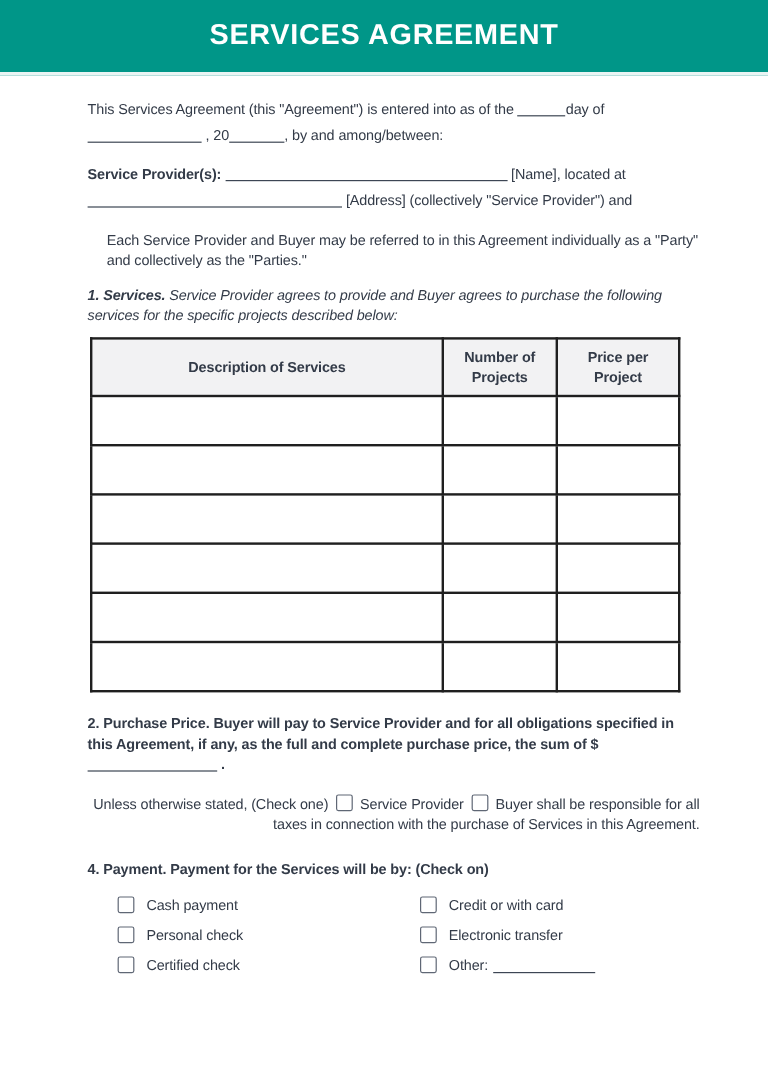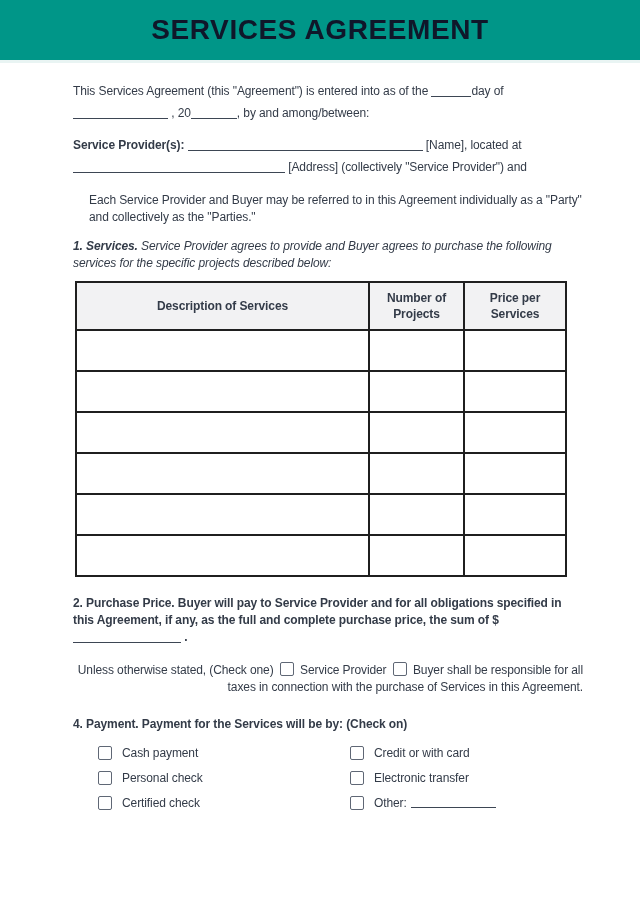--- a/index.html
+++ b/index.html
@@ -6,21 +6,21 @@
   .page {
     width:640px; height:905px; background:#ffffff; overflow:hidden;
     font-family:"Liberation Sans","DejaVu Sans",sans-serif;
     color:#333b48; position:relative;
   }
   .banner {
     height:60px; background:#009688; border-bottom:3px solid #e9f4f3;
     display:flex; align-items:center; justify-content:center;
   }
   .banner h1 {
-    margin:0; color:#0f172a; font-size:28px; font-weight:bold; letter-spacing:0.6px;
+    margin:0; color:#ffffff; font-size:24px; font-weight:bold; letter-spacing:0.6px;
   }
   .content { padding:17px 57px 0 73px; font-size:12px; letter-spacing:-0.1px; }
   .fl { line-height:22px; white-space:nowrap; }
   .para { line-height:17px; }
   .bold, b { font-weight:bold; }
   .mt-block   { margin-top:10px; }
   .mt-buyer   { margin-top:11px; }
   .mt-parties { margin-top:14px;margin-left:16px; }
   .mt-s1      { margin-top:12px;font-style:italic; }
   .mt-table   { margin-top:9px; }
@@ -46,21 +46,21 @@
     vertical-align:middle; height:46px; line-height:16px; padding:0 6px;
   }
   table.services td { height:37px; background:#ffffff; }
   .col-desc  { width:293px; }
   .col-num   { width:95px; }
   .col-price { width:102px; }
   .payment-grid { display:flex; }
   .payment-col-left  { width:277px; }
   .payment-col-right { flex:1; }
   .payment-col-left .pay-item { padding-left:25px; }
-  .pay-item { display:flex; margin-bottom:10px; height:15px; }
+  .pay-item { display:flex; align-items:center; margin-bottom:10px; height:15px; }
   .pay-item .checkbox { flex:0 0 auto; }
   .pay-label { margin-left:10px; }
   .other-blank { width:85px; margin-left:4px; }
 </style>
 </head>
 <body>
 
 <div class="page">
 
   <div class="banner">
@@ -87,21 +87,21 @@
     <table class="services mt-table">
       <colgroup>
         <col class="col-desc">
           <col class="col-num">
           <col class="col-price">
       </colgroup>
       <thead>
         <tr>
           <th>Description of Services</th>
           <th>Number of Projects</th>
-          <th>Price per Services</th>
+          <th>Price per Project</th>
         </tr>
       </thead>
       <tbody>
           <tr>
             <td></td>
             <td></td>
             <td></td>
           </tr>
           <tr>
             <td></td>

